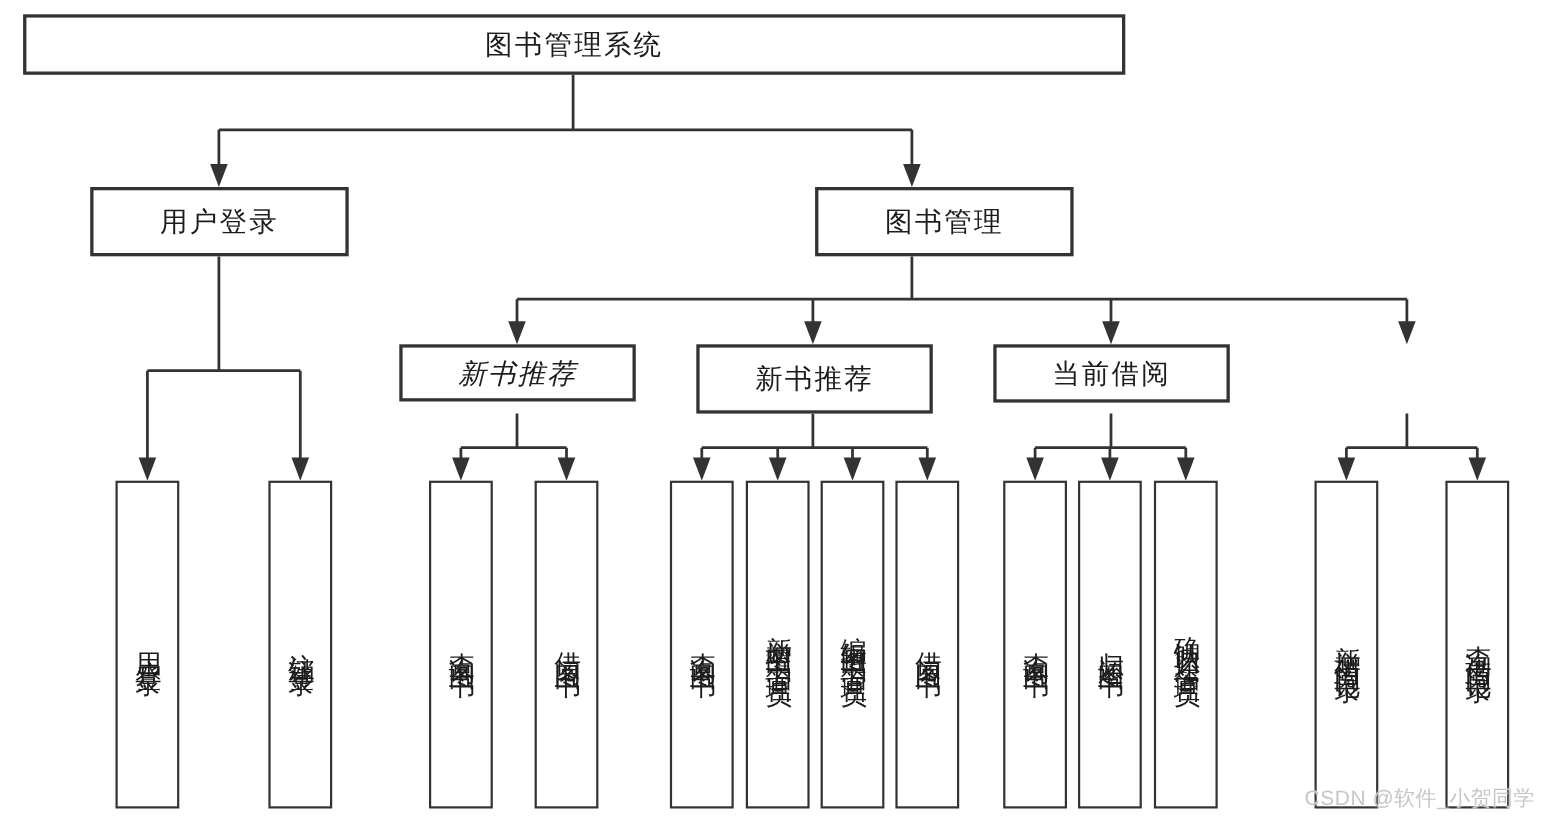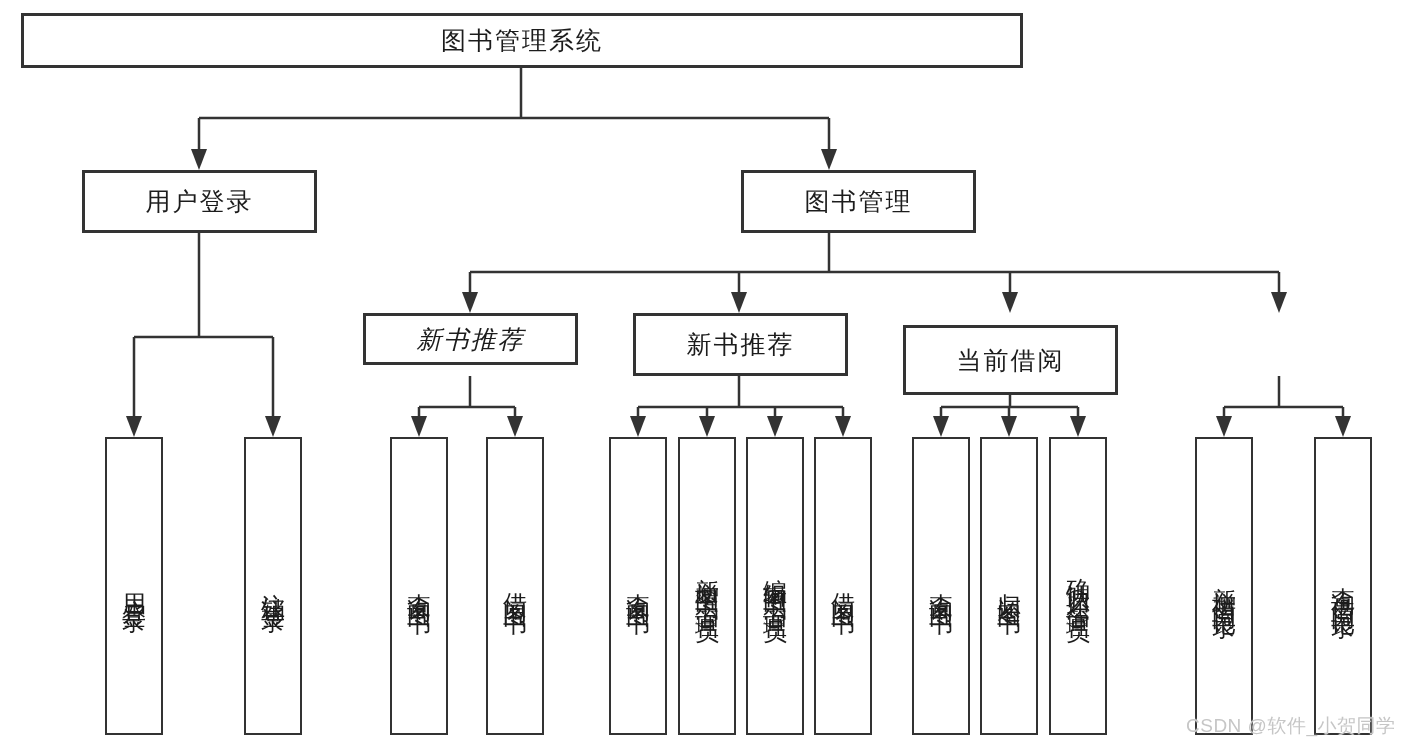--- a/index.html
+++ b/index.html
@@ -139,21 +139,21 @@
   <div class="hbox" style="left:741px; top:170px; width:235px; height:63px;">
     <span>图书管理</span>
   </div>
 
   <div class="hbox" style="left:363px; top:313px; width:215px; height:52px;font-style:italic;">
     <span>新书推荐</span>
   </div>
   <div class="hbox" style="left:633px; top:313px; width:215px; height:63px;">
     <span>新书推荐</span>
   </div>
-  <div class="hbox" style="left:903px; top:313px; width:215px; height:70px;margin-top:12px;">
+  <div class="hbox" style="left:903px; top:313px; width:215px; height:53px;">
     <span>当前借阅</span>
   </div>
 
   <div class="vbox" style="left:105px;">
     <span class="vtext">用户登录</span>
   </div>
   <div class="vbox" style="left:244px;">
     <span class="vtext">注销登录</span>
   </div>
 

